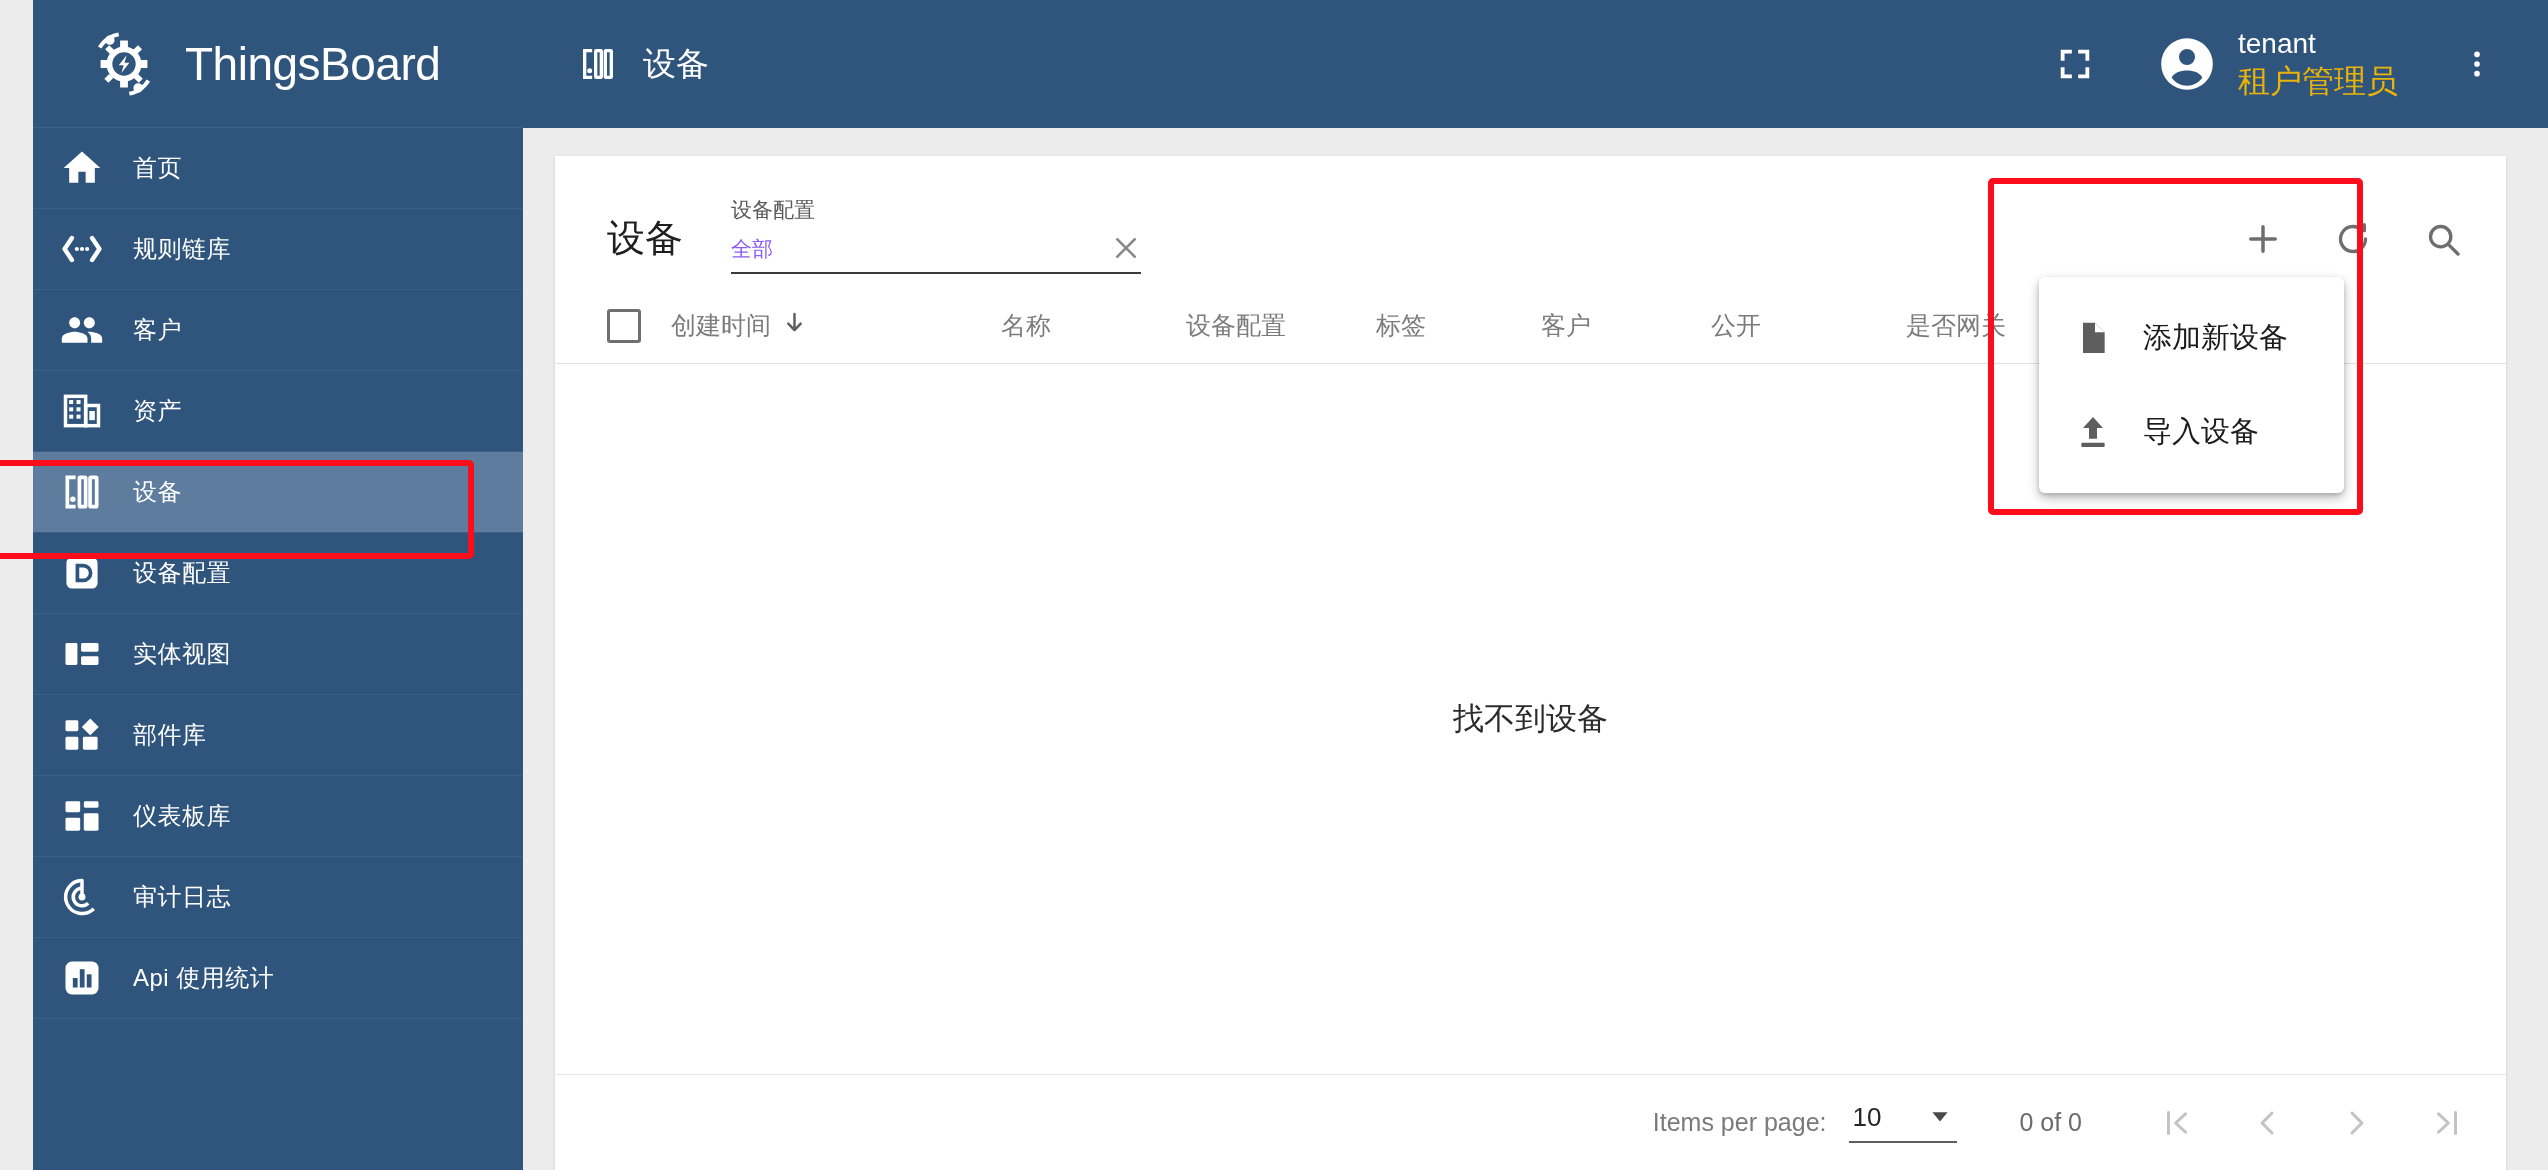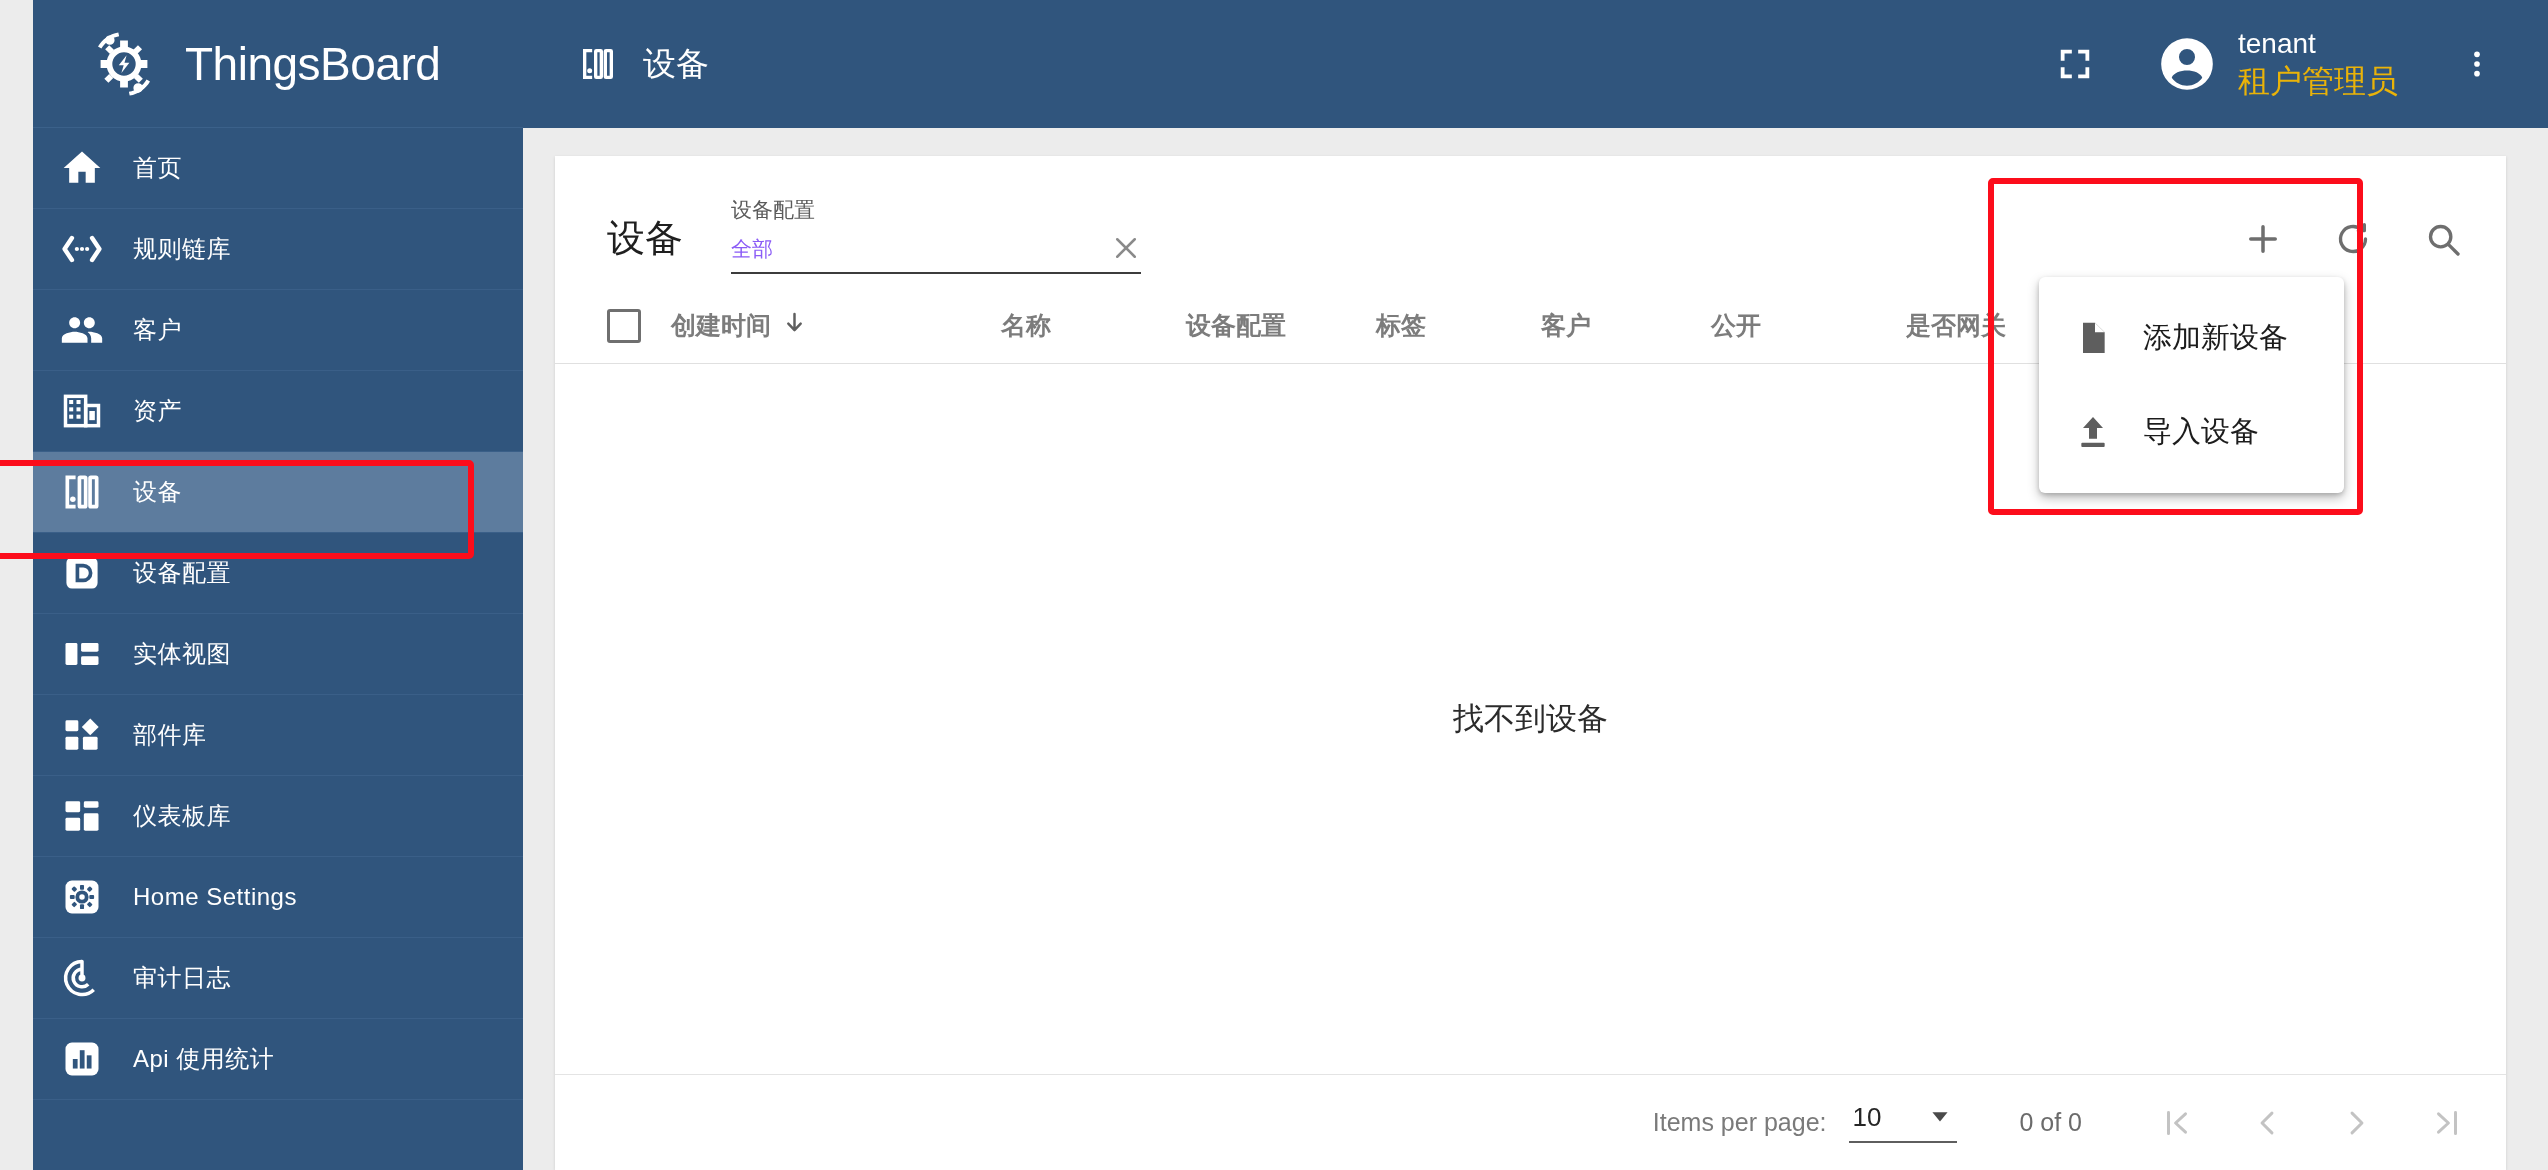--- a/index.html
+++ b/index.html
@@ -133,21 +133,20 @@
     display: flex; align-items: center; justify-content: center;
     cursor: pointer;
   }
 
   
   .table-head {
     display: flex; align-items: center;
     height: 76px; flex: 0 0 76px;
     padding-left: 52px;
     border-bottom: 1px solid #e0e0e0;
-    font-weight: bold;
   }
   .th {
     font-size: 25px; color: #7c7c7c;
     display: flex; align-items: center; gap: 10px;
     white-space: nowrap;
   }
   .head-checkbox {
     width: 34px; height: 34px; flex: 0 0 34px;
     border: 3px solid #6f6f6f; border-radius: 3px;
     margin-right: 30px; cursor: pointer;
@@ -344,39 +343,20 @@
           <svg viewBox="0 0 24 24" width="44" height="44" fill="#ffffff">
             <rect x="3" y="4" width="8" height="6" rx="0.8"></rect>
             <rect x="13" y="4" width="8" height="3.5" rx="0.8"></rect>
             <rect x="3" y="13" width="8" height="7" rx="0.8"></rect>
             <rect x="13" y="10.5" width="8" height="9.5" rx="0.8"></rect>
           </svg>
         </span>
         <span class="nav-label">仪表板库</span>
       </div>
 
-      <div class="nav-item">
-        <span class="nav-icon">
-          <svg viewBox="0 0 24 24" width="44" height="44">
-            <rect x="3" y="3" width="18" height="18" rx="3.5" fill="#ffffff"></rect>
-            <path d="M12 8.4a3.6 3.6 0 100 7.2 3.6 3.6 0 000-7.2zm0 2.1a1.5 1.5 0 110 3 1.5 1.5 0 010-3z" fill="#30557d"></path>
-            <g fill="#30557d">
-              <rect x="10.9" y="5.4" width="2.2" height="2.6" rx="0.5"></rect>
-              <rect x="10.9" y="16" width="2.2" height="2.6" rx="0.5"></rect>
-              <rect x="5.4" y="10.9" width="2.6" height="2.2" rx="0.5"></rect>
-              <rect x="16" y="10.9" width="2.6" height="2.2" rx="0.5"></rect>
-              <rect x="6.6" y="6.6" width="2.4" height="2.2" rx="0.5" transform="rotate(45 7.8 7.7)"></rect>
-              <rect x="15" y="15" width="2.4" height="2.2" rx="0.5" transform="rotate(45 16.2 16.1)"></rect>
-              <rect x="15" y="6.6" width="2.4" height="2.2" rx="0.5" transform="rotate(-45 16.2 7.7)"></rect>
-              <rect x="6.6" y="15" width="2.4" height="2.2" rx="0.5" transform="rotate(-45 7.8 16.1)"></rect>
-            </g>
-          </svg>
-        </span>
-        <span class="nav-label">Home Settings</span>
-      </div>
 
       <div class="nav-item">
         <span class="nav-icon">
           <svg viewBox="0 0 24 24" width="44" height="44" fill="none" stroke="#ffffff" stroke-width="1.9">
             <path d="M12 3a9 9 0 106.4 15.4"></path>
             <path d="M12 7.2a4.8 4.8 0 103.4 8.2"></path>
             <circle cx="12" cy="12" r="1.9" fill="#ffffff" stroke="none"></circle>
             <path d="M12 3v9" stroke-linecap="round"></path>
           </svg>
         </span>

